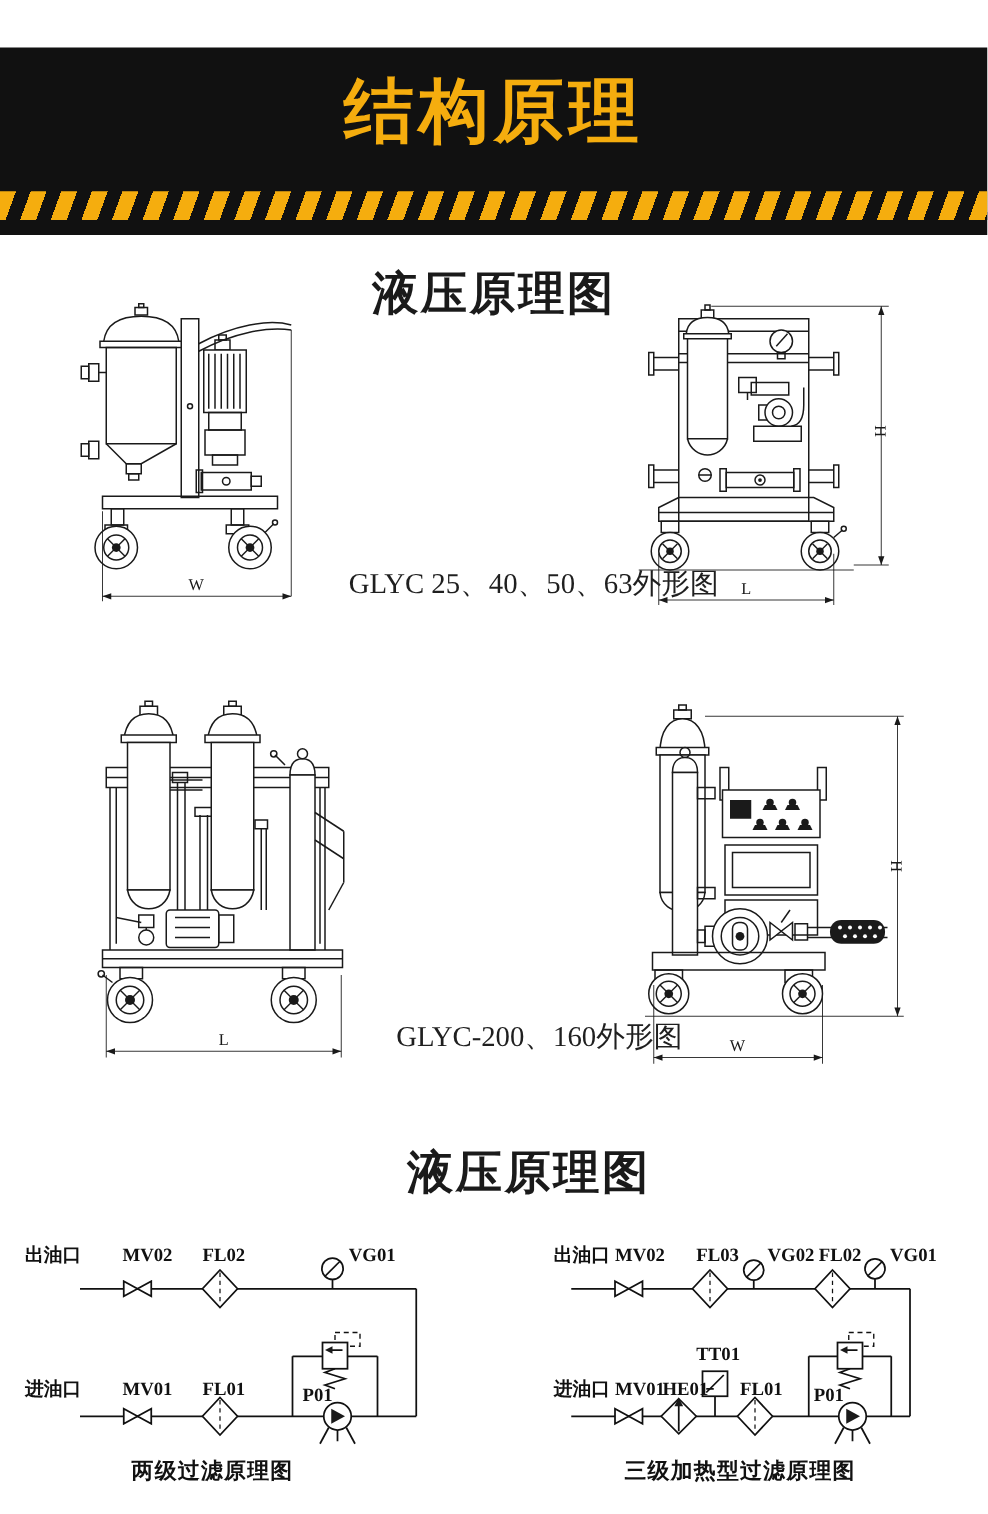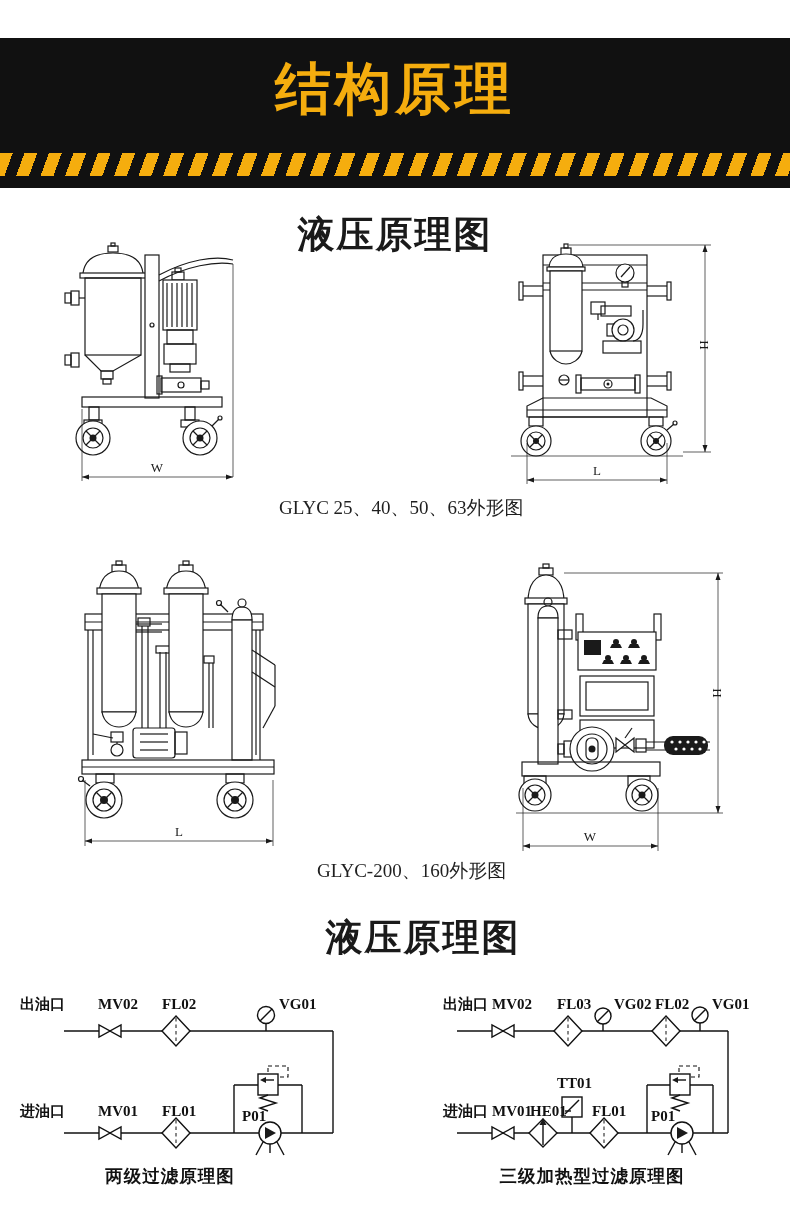--- a/index.html
+++ b/index.html
@@ -9,21 +9,21 @@
   .banner-title{position:absolute;top:14px;left:0;width:100%;text-align:center;
        font-size:56px;font-weight:800;color:#F5AD0E;letter-spacing:4px;
        font-family:"Liberation Sans", sans-serif;}
   .hazard{position:absolute;left:0;top:115px;width:790px;height:23px;
        background:repeating-linear-gradient(110deg,#F5AD0E 0 12px,#111111 12px 23px);}
   .h2{position:absolute;left:0;width:790px;text-align:center;color:#1a1a1a;
        font-size:37px;font-weight:800;letter-spacing:2px;}
   .h2.dims{top:210px;}
   .h2.hyd{top:913px;padding-left:28px;}
   .cap{position:absolute;color:#1f1f1f;font-family:"Liberation Serif", serif;
-       font-size:19px;white-space:nowrap;margin-top:44px;}
+       font-size:23px;white-space:nowrap;}
   .cap1{left:279px;top:451px;}
   .cap2{left:317px;top:814px;}
   svg{position:absolute;overflow:visible;}
   .ln{stroke:#1a1a1a;stroke-width:1.2;fill:none;}
   .lt{stroke:#1a1a1a;stroke-width:0.7;fill:none;}
   .fw{fill:#ffffff;stroke:#1a1a1a;stroke-width:1.2;}
   .dk{fill:#1a1a1a;stroke:none;}
   .dimtx{font:13px "Liberation Serif", serif;fill:#1a1a1a;}
   
   .s{stroke:#111;stroke-width:1.4;fill:none;}

